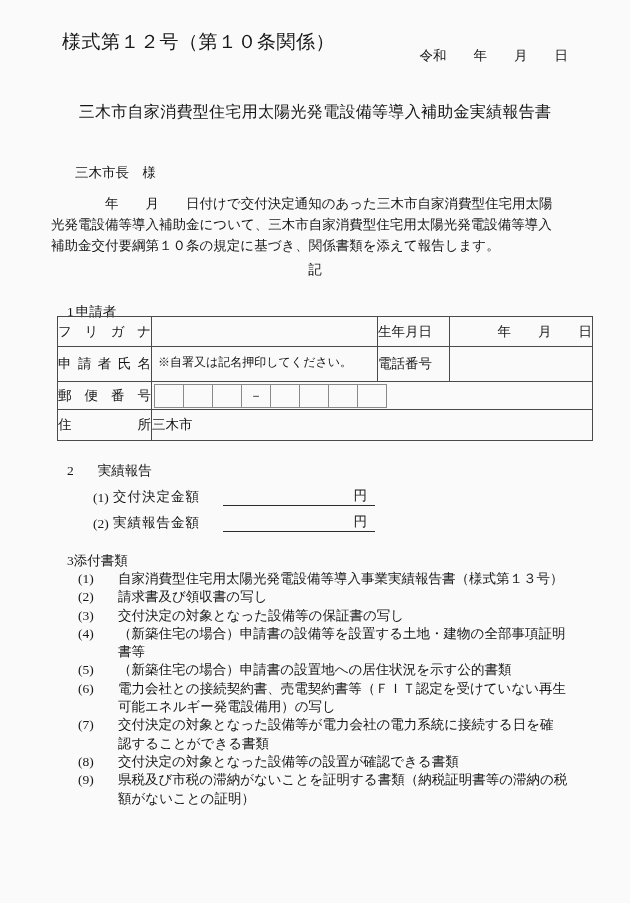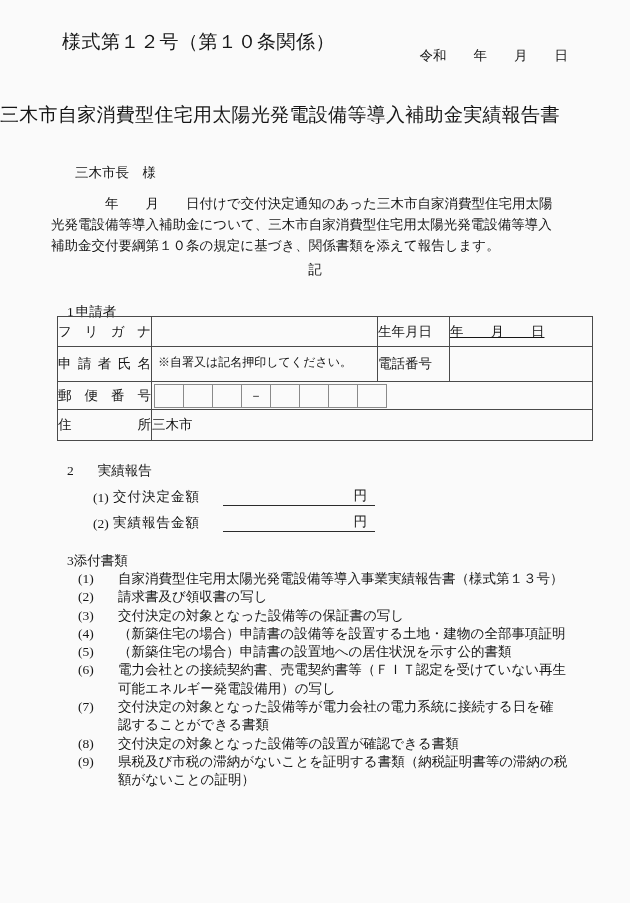--- a/index.html
+++ b/index.html
@@ -8,42 +8,42 @@
     background:#fafafa;
     color:#161616;
     font-family:"Liberation Serif","DejaVu Serif",serif;
     font-size:13.5px;
     position:relative;
     overflow:hidden;
   }
   .abs{position:absolute;}
   #form-number{left:62px;top:29px;font-size:19px;letter-spacing:.5px;}
   #date-line{left:0;top:47px;width:630px;text-align:right;padding-right:62px;box-sizing:border-box;}
-  #doc-title{left:0;top:102px;width:630px;font-size:19px;letter-spacing:.3px;}
+  #doc-title{left:0;top:102px;width:630px;text-align:center;font-size:16px;letter-spacing:.3px;}
   #addressee{left:75px;top:164px;}
   #body-paragraph{left:51px;top:193px;width:540px;line-height:21px;white-space:pre;}
   #record-mark{left:0;top:261px;width:630px;text-align:center;}
 
   .sec-heading .sec-no{display:inline-block;}
   #sec1-heading{left:67px;top:303px;}
   #sec1-heading .sec-label{margin-left:2px;}
 
   
   #applicant-table{position:absolute;left:57px;top:316px;border-collapse:collapse;table-layout:fixed;}
   #applicant-table td{
     border:1px solid #4a4a4a;
     padding:0;
     vertical-align:middle;
     font-size:13.5px;
   }
   #applicant-table tr.r1 td{border-bottom:1px dotted #a8a8a8;}
   td.lbl{padding:0 7px;}
   td.just{text-align:justify;text-align-last:justify;}
   td.small-lbl{padding-left:6px;}
-  td.center{text-align:left;text-decoration:underline;}
+  td.center{text-align:right;}
   .note-cell{vertical-align:bottom;}
   .note{padding:0 0 4px 6px;font-size:12px;}
   .addr-cell{padding-left:6px;}
   .pgrid{display:inline-flex;margin-left:2px;vertical-align:middle;}
   .pbox{
     width:28px;height:22px;
     border:1px solid #8a8a8a;
     margin-left:-1px;
     display:inline-flex;align-items:center;justify-content:center;
     background:transparent;
@@ -166,20 +166,21 @@
     <div class="a-item">
       <span class="ano">(3)</span>
       <div class="atext">
         <div class="aline">交付決定の対象となった設備等の保証書の写し</div>
       </div>
     </div>
     <div class="a-item">
       <span class="ano">(4)</span>
       <div class="atext">
         <div class="aline">（新築住宅の場合）申請書の設備等を設置する土地・建物の全部事項証明</div>
+        <div class="aline">書等</div>
       </div>
     </div>
     <div class="a-item">
       <span class="ano">(5)</span>
       <div class="atext">
         <div class="aline">（新築住宅の場合）申請書の設置地への居住状況を示す公的書類</div>
       </div>
     </div>
     <div class="a-item">
       <span class="ano">(6)</span>

